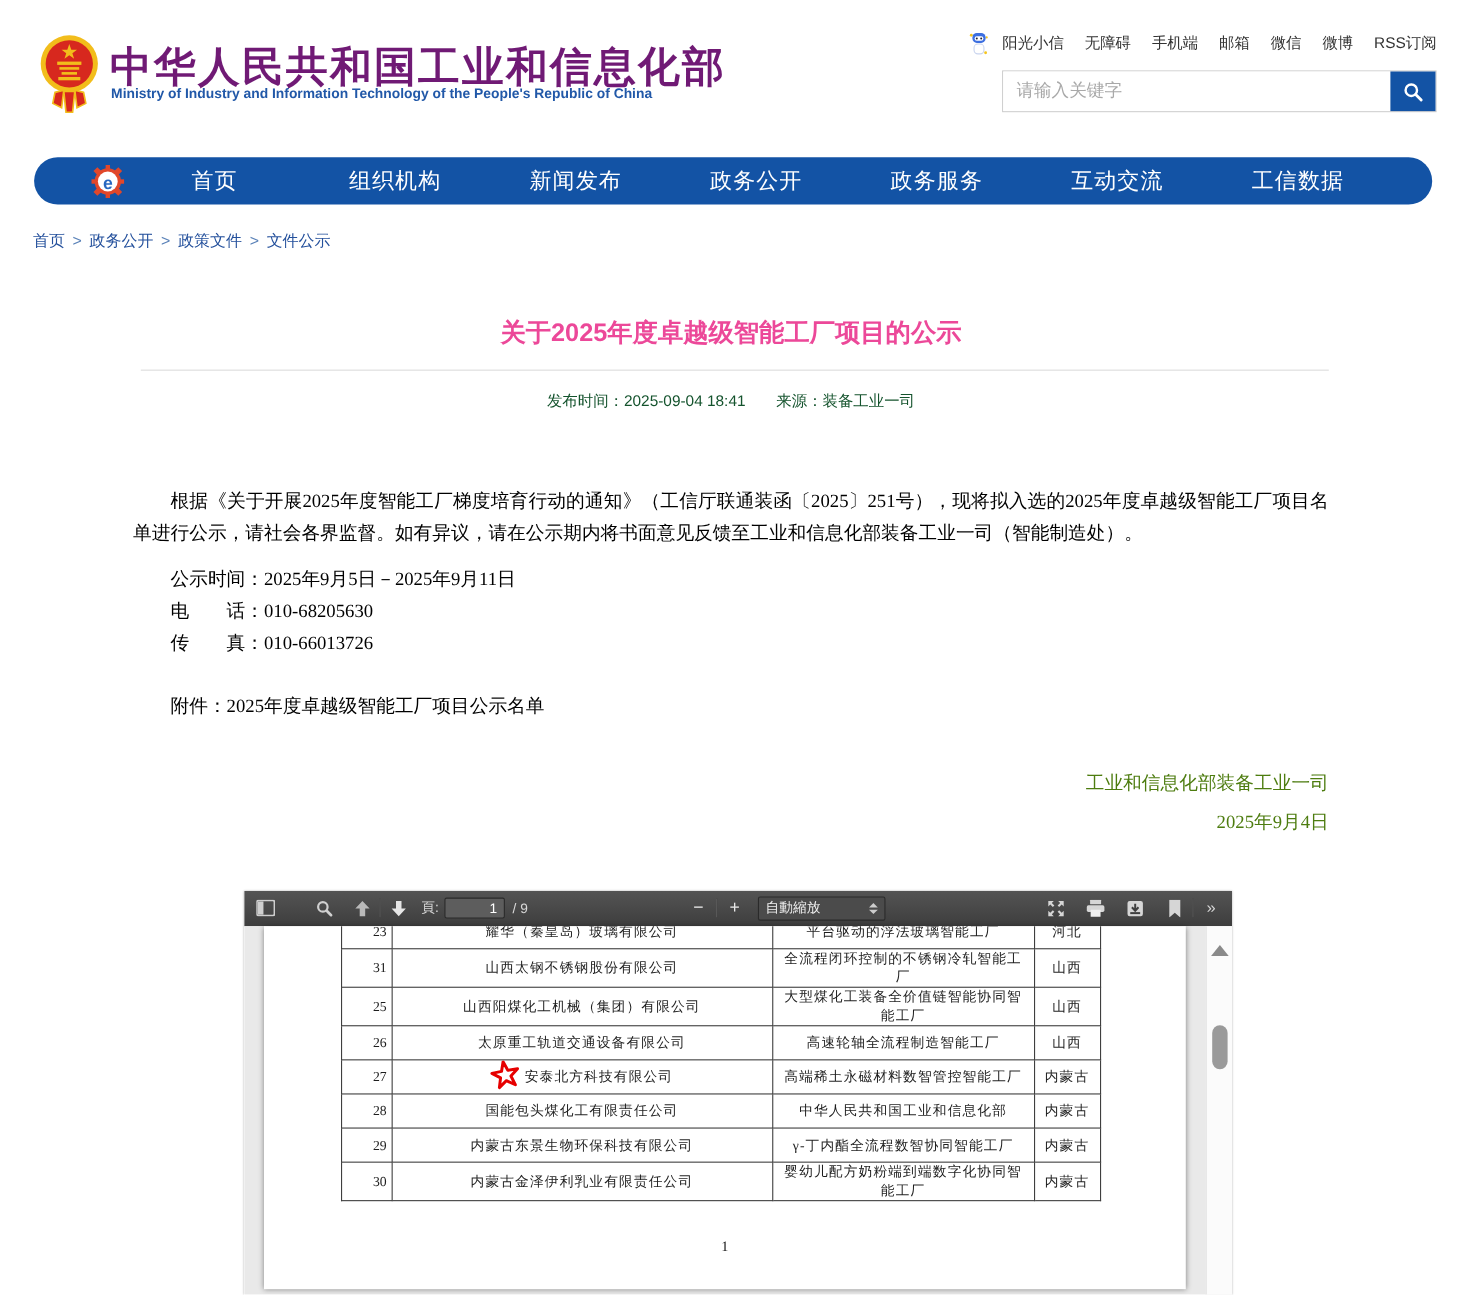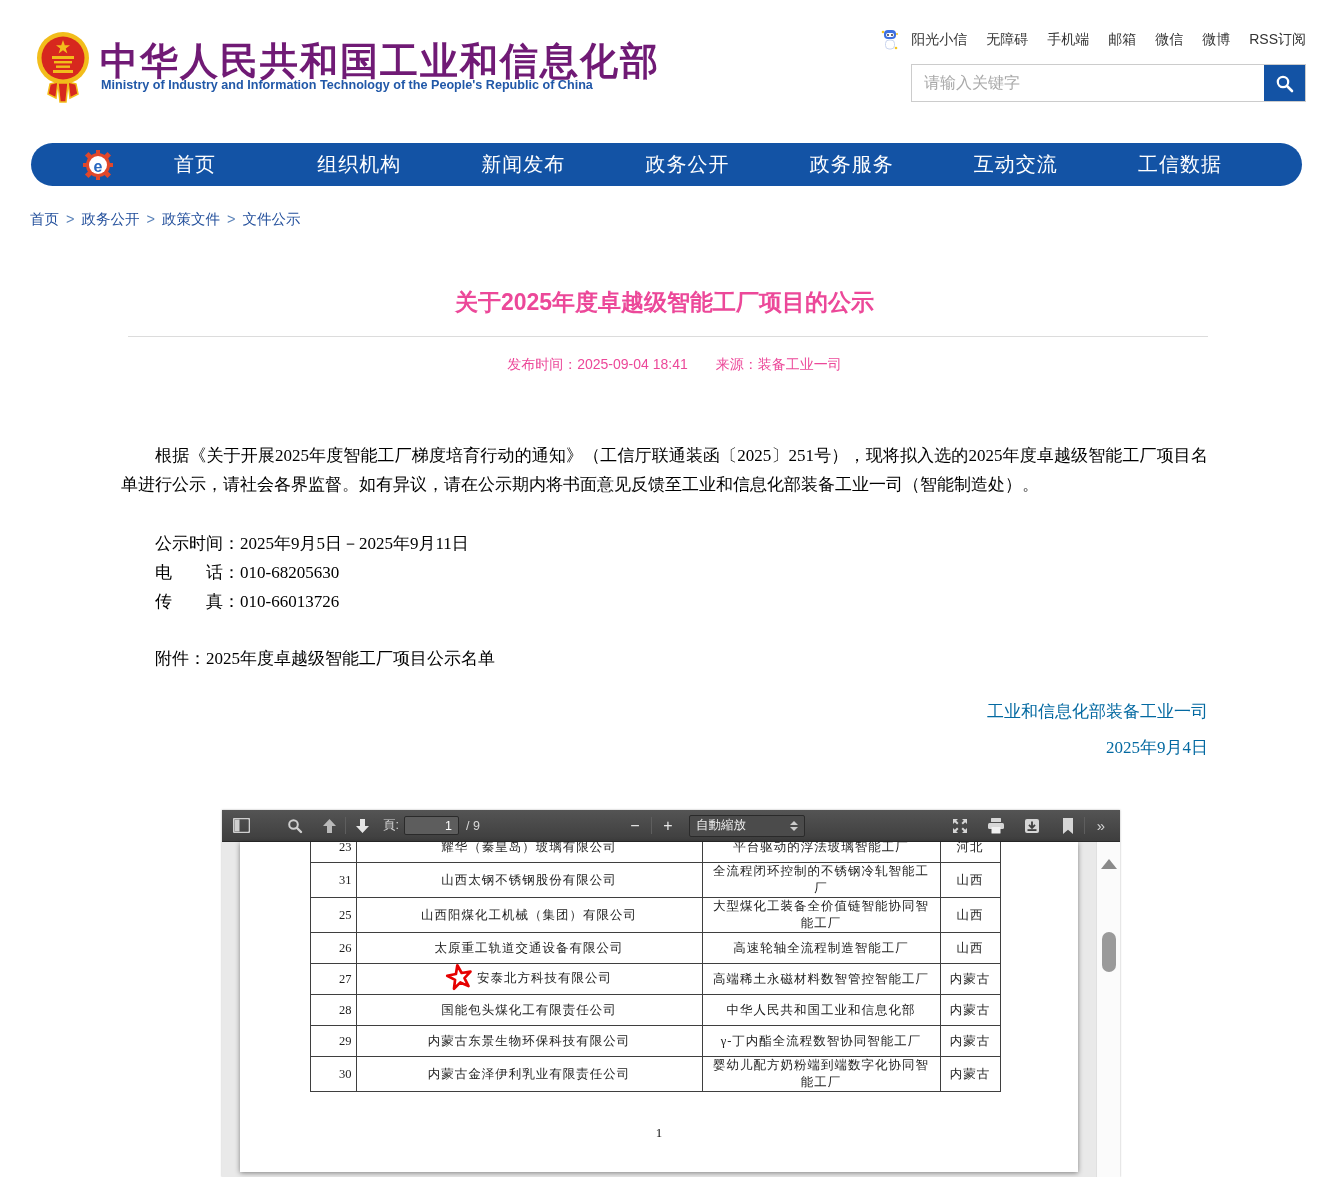--- a/index.html
+++ b/index.html
@@ -38,33 +38,33 @@
   
   .breadcrumb { position:absolute; left:30px; top:210px; font-size:14.5px; color:#24509c; }
   .breadcrumb .crumb { cursor:pointer; }
   .breadcrumb .sep { color:#5a82b8; margin:0 7px; }
 
   
   .article-title { position:absolute; left:121px; top:287px; width:1087px; text-align:center;
     font-size:23px; font-weight:bold; color:#ec4899; }
   .title-divider { position:absolute; left:128px; top:336px; width:1080px; height:1px;
     background:#dcdcdc; }
-  .article-meta { position:absolute; left:131px; top:356px; width:1087px; text-align:center;
-    font-size:14px; color:#ec4899; }
+  .article-meta { position:absolute; left:121px; top:356px; width:1087px; text-align:center;
+    font-size:14px; color:#14532d; }
   .article-meta .gap { display:inline-block; width:28px; }
 
   .article-body { position:absolute; left:121px; top:441px; width:1087px;
     font-family:"Liberation Serif","DejaVu Serif",serif; font-size:17px; color:#000; }
   .article-body p { line-height:29px; text-indent:2em; text-align:justify; }
-  .article-body .p-lead { margin-bottom:30px; }
+  .article-body .p-lead { margin-bottom:13px; }
   .article-body .p-line { margin-bottom:0; }
   .article-body .p-attach { margin-top:28px; }
   .attach-link { color:#000; text-decoration:none; cursor:pointer; }
   .sign-block { position:absolute; left:121px; top:700px; width:1087px; text-align:right;
-    font-family:"Liberation Serif","DejaVu Serif",serif; font-size:17px; color:#0369a1; }
+    font-family:"Liberation Serif","DejaVu Serif",serif; font-size:17px; color:#4d7c0f; }
   .sign-block .sign-date { margin-top:13px; }
 
   
   .pdf-viewer { position:absolute; left:222px; top:810px; width:898px; height:367px;
     overflow:hidden; box-shadow:0 0 2px rgba(0,0,0,.3); }
   .pdf-toolbar { height:32px; background:linear-gradient(#545454,#3e3e3e);
     border-bottom:1px solid #2b2b2b; display:flex; align-items:center; color:#d9d9d9;
     font-size:12.5px; padding:0 6px; }
   .tb-btn { width:26px; height:24px; display:flex; align-items:center; justify-content:center;
     cursor:pointer; border-radius:2px; flex:0 0 auto; }

